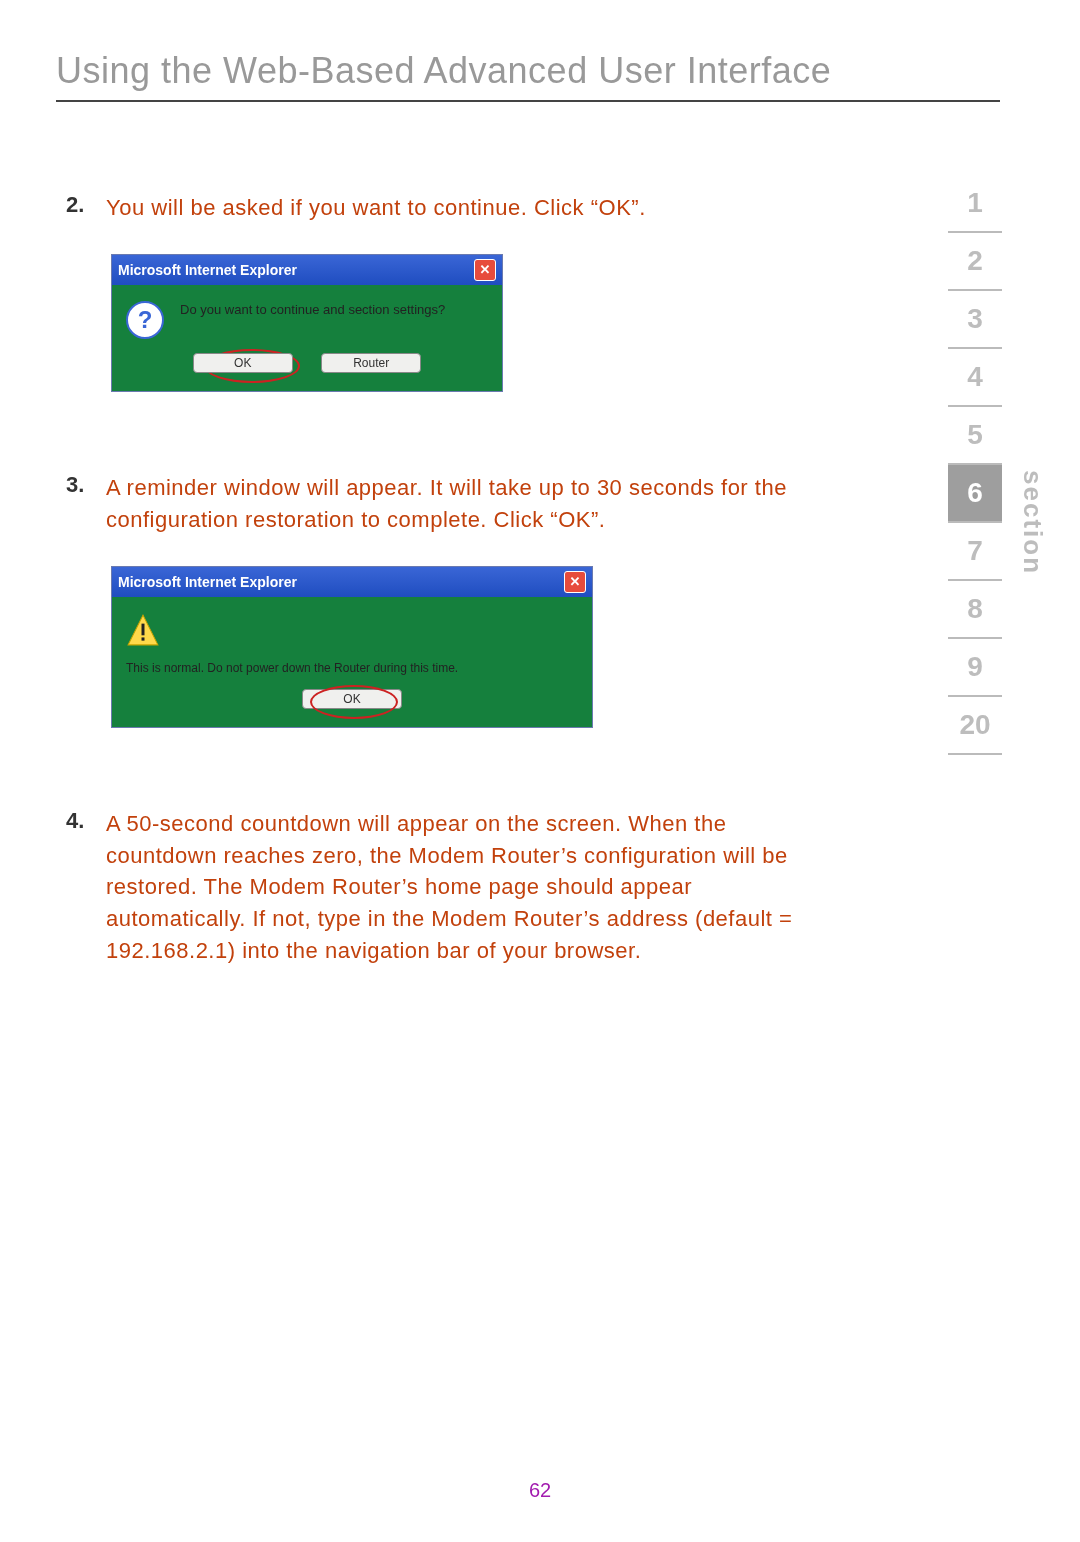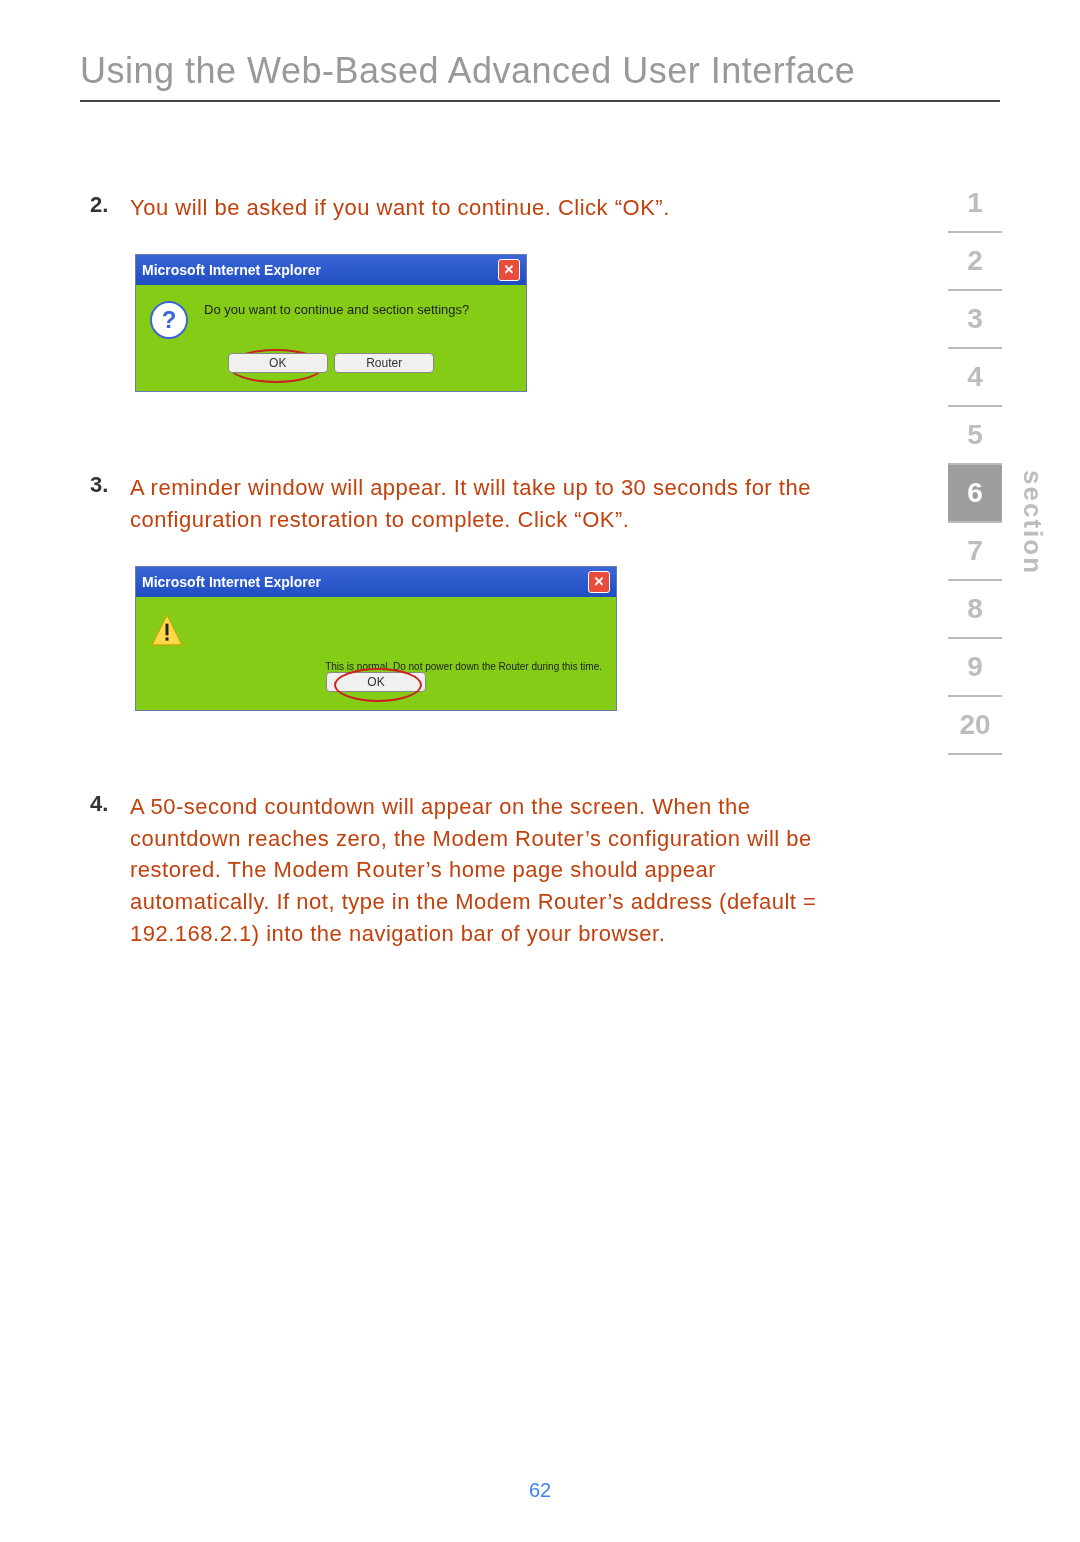--- a/index.html
+++ b/index.html
@@ -5,21 +5,21 @@
   body {
     margin: 0;
     padding: 0;
     background: #ffffff;
     width: 1080px;
     font-family: Arial, Helvetica, sans-serif;
     color: #333;
     position: relative;
   }
   .page {
-    padding: 50px 80px 40px 80px;
+    padding: 50px 80px 40px 56px;
     box-sizing: border-box;
     min-height: 1542px;
     position: relative;
   }
   .page-title {
     font-size: 36px;
     font-weight: 400;
     color: #999999;
     letter-spacing: 0.5px;
     border-bottom: 2px solid #444;
@@ -46,21 +46,21 @@
     line-height: 1.45;
     color: #c2410c;
     letter-spacing: 0.5px;
   }
   .dialog-outer {
     margin-left: 45px;
     margin-bottom: 80px;
   }
   .dialog {
     border: 1px solid #6a7ab0;
-    background: #84cc16;
+    background: #15803d;
     display: inline-block;
     font-family: Tahoma, Arial, sans-serif;
   }
   .dlg1 { width: 390px; }
   .dlg2 { width: 480px; }
   .titlebar {
     background: linear-gradient(to bottom, #3a66d6, #1f4dc0);
     color: #fff;
     font-weight: bold;
     font-size: 14px;
@@ -109,36 +109,37 @@
     justify-content: center;
     background:#fff;
   }
   .icon-w svg { width: 34px; height: 34px; }
   .dlg-text {
     font-size: 13px;
     color: #222;
     line-height: 1.35;
   }
   .dlg-text2 {
-    font-size: 10px;
+    font-size: 12px;
     color: #222;
-    text-align: right;
+    text-align: left;
+    margin-bottom: 14px;
   }
   .btn-row {
     text-align: center;
   }
   .dlg-btn {
     display: inline-block;
     min-width: 74px;
     padding: 2px 12px;
     border: 1px solid #888;
     background: #f0f0ee;
     font-size: 12px;
     border-radius: 4px;
-    margin: 0 1px;
+    margin: 0 12px;
     cursor: pointer;
     text-align: center;
   }
   .circled {
     position: relative;
   }
   .circ-ellipse {
     position: absolute;
     border: 2px solid #cc2222;
     border-radius: 50%;
@@ -174,21 +175,21 @@
     color: #bdbdbd;
     letter-spacing: 2px;
   }
   .pagefoot {
     position: absolute;
     bottom: 40px;
     left: 0;
     right: 0;
     text-align: center;
     font-size: 20px;
-    color: #3b82f6;
+    color: #a21caf;
   }
 </style>
 </head>
 <body>
 
 <div class="page">
 
   <div class="page-title">Using the Web-Based Advanced User Interface</div>
 
   <div class="content">

